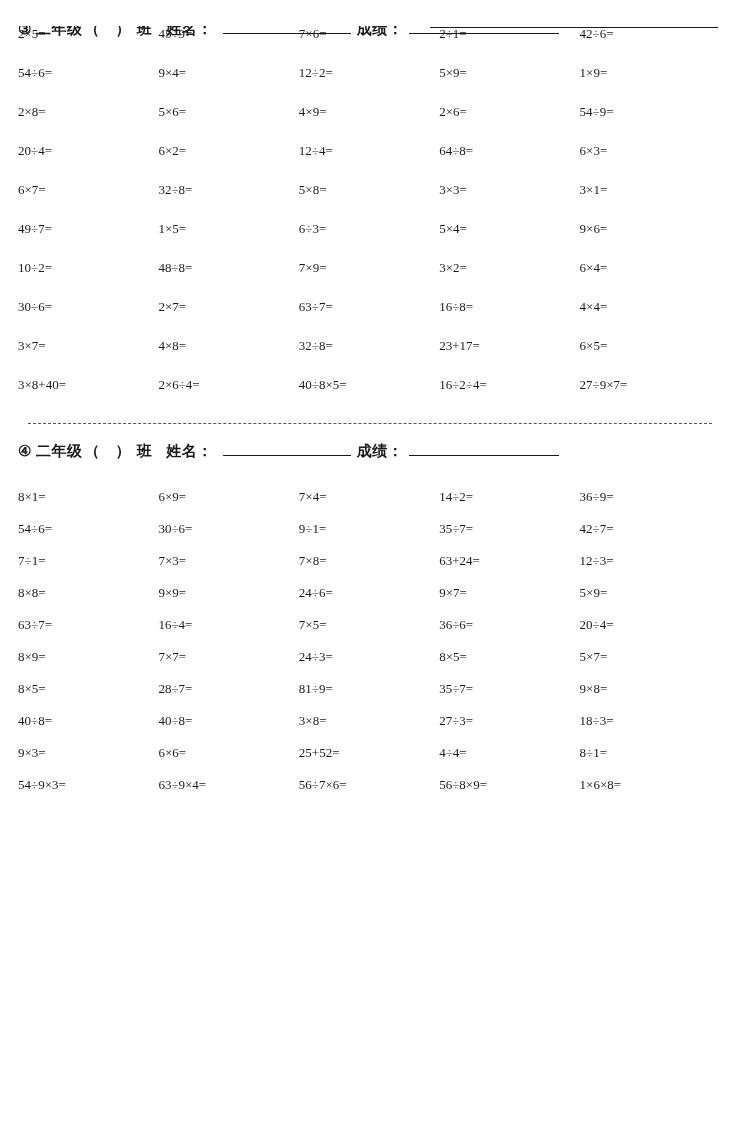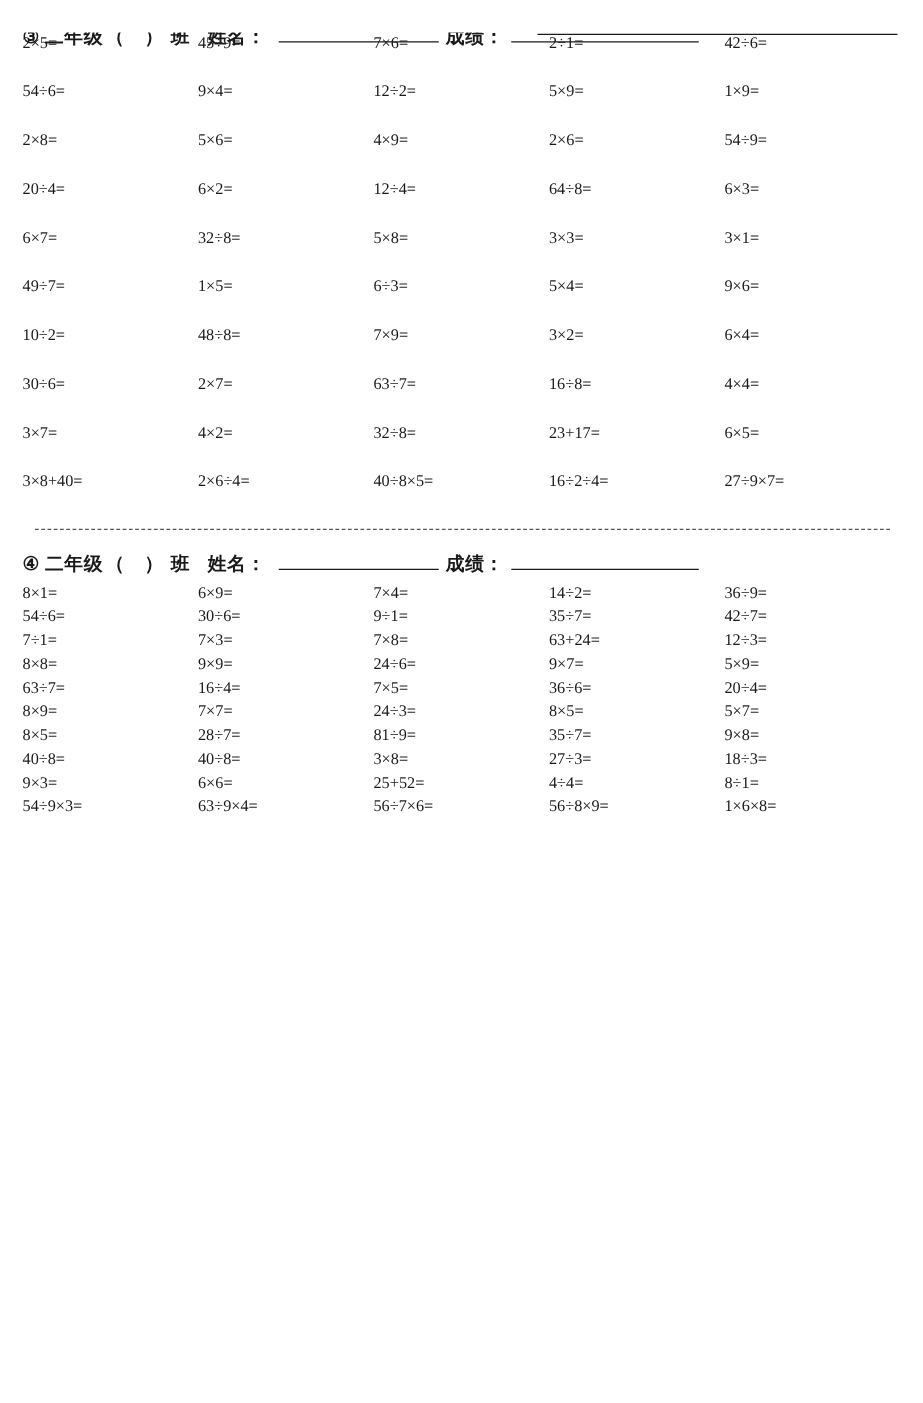--- a/index.html
+++ b/index.html
@@ -82,22 +82,22 @@
   .grid {
     display: grid;
     grid-template-columns: repeat(5, 1fr);
     font-size: 13px;
   }
   .grid-a {
     row-gap: 23px;
     margin-top: 26px;
   }
   .grid-b {
-    row-gap: 3px;
-    margin-top: 5px;
+    row-gap: 16px;
+    margin-top: 28px;
   }
   .cell {
     white-space: nowrap;
     font-family: "Liberation Serif", serif;
   }
   .cell.b {
     font-weight: normal;
   }
 
   
@@ -169,21 +169,21 @@
     <div class="cell">3×2=</div>
     <div class="cell">6×4=</div>
 
     <div class="cell b">30÷6=</div>
     <div class="cell">2×7=</div>
     <div class="cell">63÷7=</div>
     <div class="cell b">16÷8=</div>
     <div class="cell">4×4=</div>
 
     <div class="cell">3×7=</div>
-    <div class="cell">4×2=</div>
+    <div class="cell">4×8=</div>
     <div class="cell b">32÷8=</div>
     <div class="cell">23+17=</div>
     <div class="cell">6×5=</div>
 
     <div class="cell">3×8+40=</div>
     <div class="cell b">2×6÷4=</div>
     <div class="cell">40÷8×5=</div>
     <div class="cell">16÷2÷4=</div>
     <div class="cell">27÷9×7=</div>
   </div>

